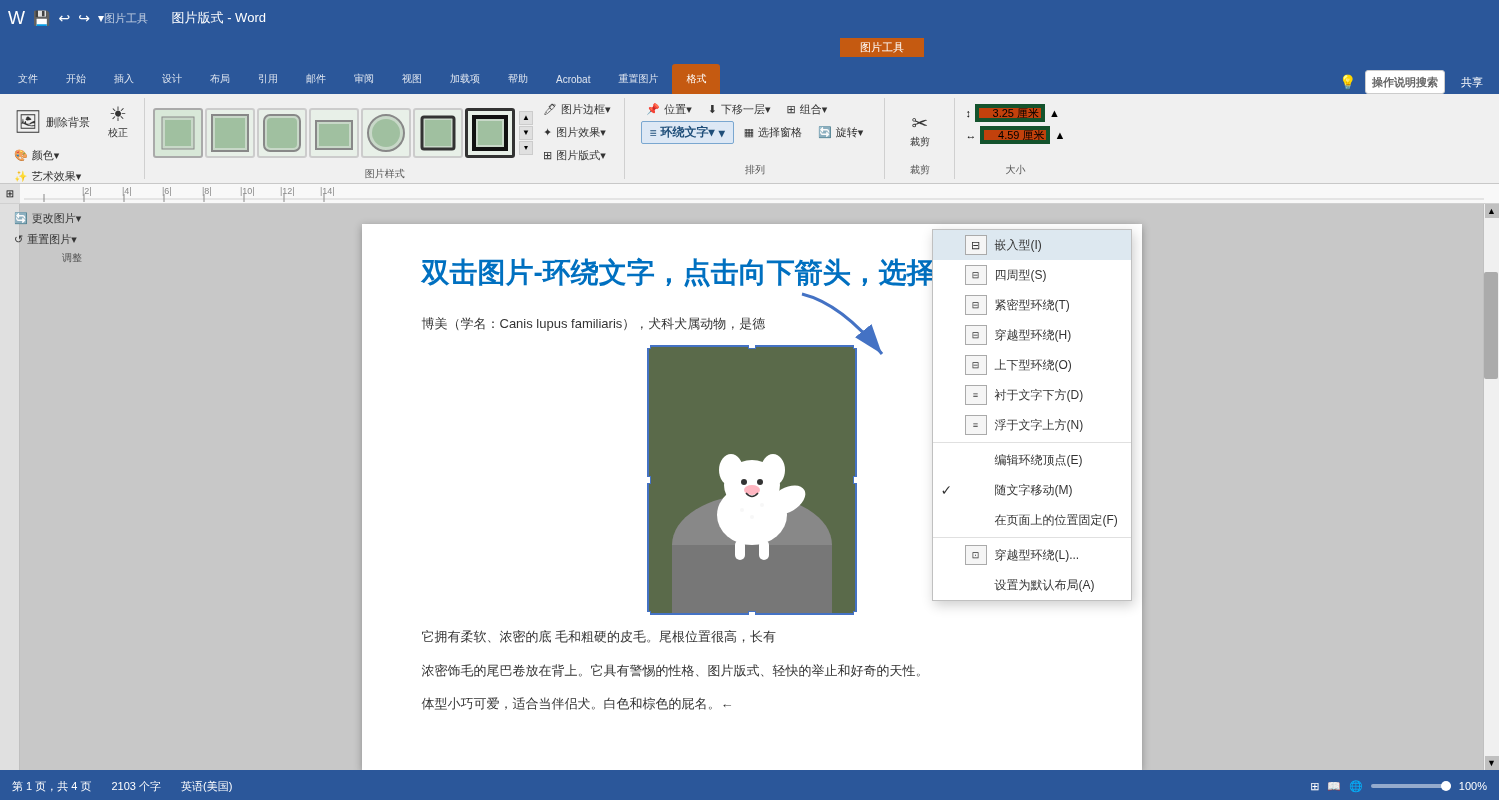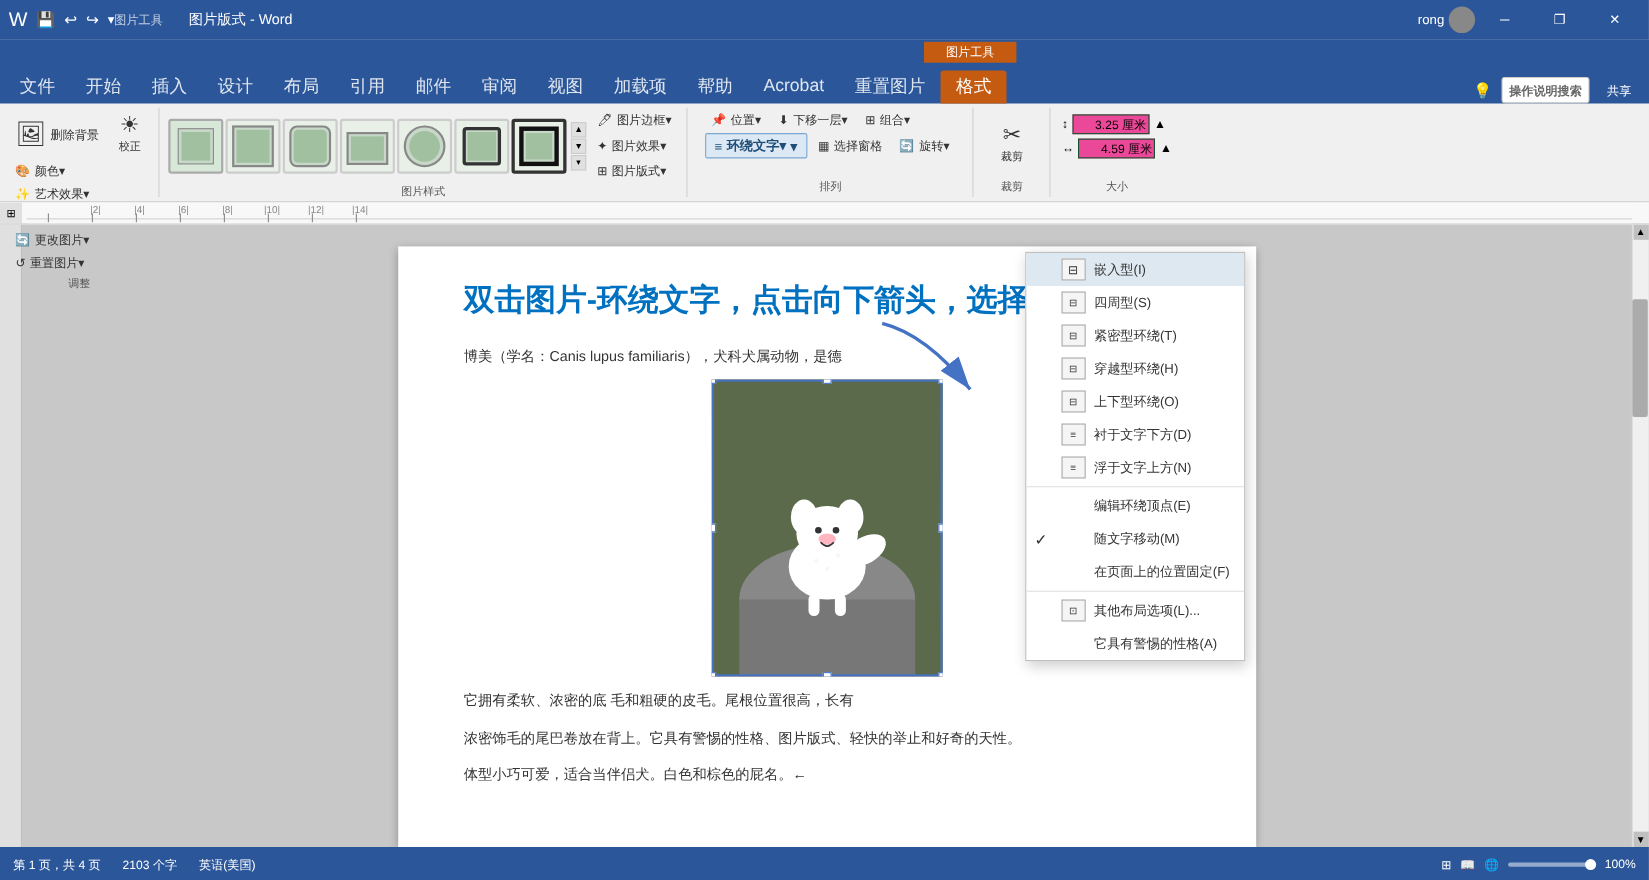--- a/index.html
+++ b/index.html
@@ -23,21 +23,21 @@
     
     #ribbon-tabs {
       background: #2b579a;
       height: 36px;
       display: flex;
       align-items: flex-end;
       padding-left: 4px;
     }
     .ribbon-tab {
       padding: 6px 14px;
-      font-size: 16px;
+      font-size: 10px;
       color: rgba(255,255,255,0.85);
       cursor: pointer;
       border-radius: 3px 3px 0 0;
       height: 30px;
       display: flex;
       align-items: center;
     }
     .ribbon-tab.highlighted { background: #c55a11; color: white; }
     .search-box { display: flex; align-items: center; background: white; border: 1px solid #ccc; border-radius: 3px; padding: 2px 6px; height: 24px; font-size: 11px; color: #333; gap: 4px; }
     .share-btn { color: white; font-size: 11px; padding: 2px 8px; cursor: pointer; }
@@ -173,21 +173,21 @@
       position: absolute;
       top: 255px;
       left: 870px;
       width: 120px;
       height: 80px;
       z-index: 50;
     }
 
     
     .size-input-row { display: flex; align-items: center; gap: 4px; font-size: 11px; }
-    .size-input { width: 70px; height: 18px; border: 1px solid #14532d; background: #ec4899; text-align: right; font-size: 11px; padding: 0 2px; }
+    .size-input { width: 70px; height: 18px; border: 4px solid #14532d; background: #c2410c; text-align: right; font-size: 11px; padding: 0 2px; }
 
     
     .env-text-btn {
       background: #dde8f5;
       border: 1px solid #7aa7d0;
       border-radius: 2px;
       display: flex;
       align-items: center;
       gap: 4px;
       padding: 2px 8px;
@@ -204,27 +204,20 @@
   <div class="title-left">
     <span style="font-size:18px;">W</span>
     <span style="font-size:14px;">💾</span>
     <span style="font-size:14px;">↩</span>
     <span style="font-size:14px;">↪</span>
     <span style="font-size:12px;">▾</span>
   </div>
   <div class="title-center">
     <span style="margin-right:20px; font-size:11px; color:rgba(255,255,255,0.7);">图片工具</span>
     <span>图片版式 - Word</span>
-  </div>
-  <div class="title-right">
-    <span style="font-size:12px;">rong</span>
-    <span style="width:24px;height:24px;background:#888;border-radius:50%;display:inline-block;"></span>
-    <div class="win-btn">─</div>
-    <div class="win-btn">❐</div>
-    <div class="win-btn close">✕</div>
   </div>
 </div>
 
 <div style="background:#2b579a; display:flex; align-items:flex-end; height:58px; flex-direction:column;">
 
   <div style="height:22px; width:100%; display:flex; align-items:center; background:#2b579a; padding-left:0;">
     <div style="margin-left:840px;">
       <span style="background:#c55a11; color:white; font-size:11px; padding:2px 20px; display:inline-block;">图片工具</span>
     </div>
   </div>
@@ -579,26 +572,26 @@
         </div>
         <div class="menu-item">
           <span class="check"></span>
           <span class="icon-box" style="border:none;background:none;"></span>
           <span>在页面上的位置固定(F)</span>
         </div>
         <div class="menu-divider"></div>
         <div class="menu-item">
           <span class="check"></span>
           <span class="icon-box">⊡</span>
-          <span>其他布局选项(L)...</span>
+          <span>穿越型环绕(L)...</span>
         </div>
         <div class="menu-item">
           <span class="check"></span>
           <span class="icon-box" style="border:none;background:none;"></span>
-          <span>它具有警惕的性格(A)</span>
+          <span>设置为默认布局(A)</span>
         </div>
       </div>
     </div>
   </div>
 
   <div style="width:16px; background:#f0f0f0; border-left:1px solid #c0c0c0; display:flex; flex-direction:column; align-items:center;">
     <div style="width:14px; height:14px; background:#c0c0c0; display:flex; align-items:center; justify-content:center; font-size:9px; cursor:pointer;">▲</div>
     <div style="flex:1; position:relative; width:100%;">
       <div style="position:absolute; top:10%; width:14px; height:20%; background:#ababab; border-radius:2px;"></div>
     </div>

